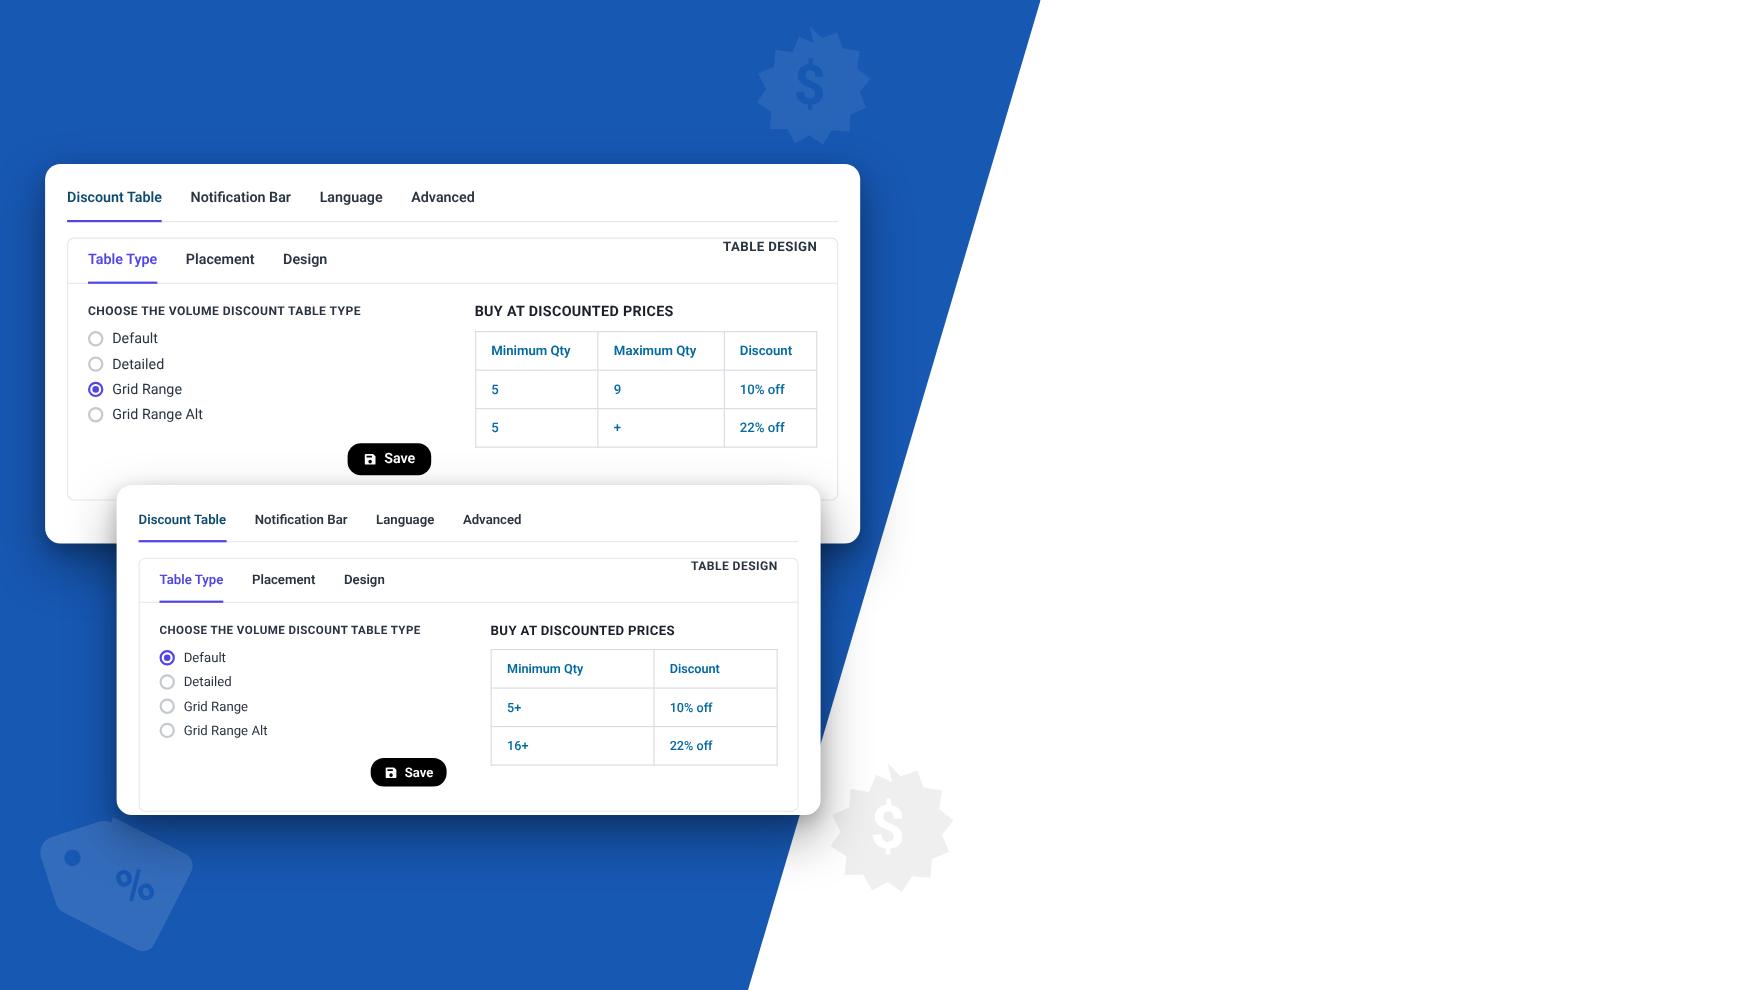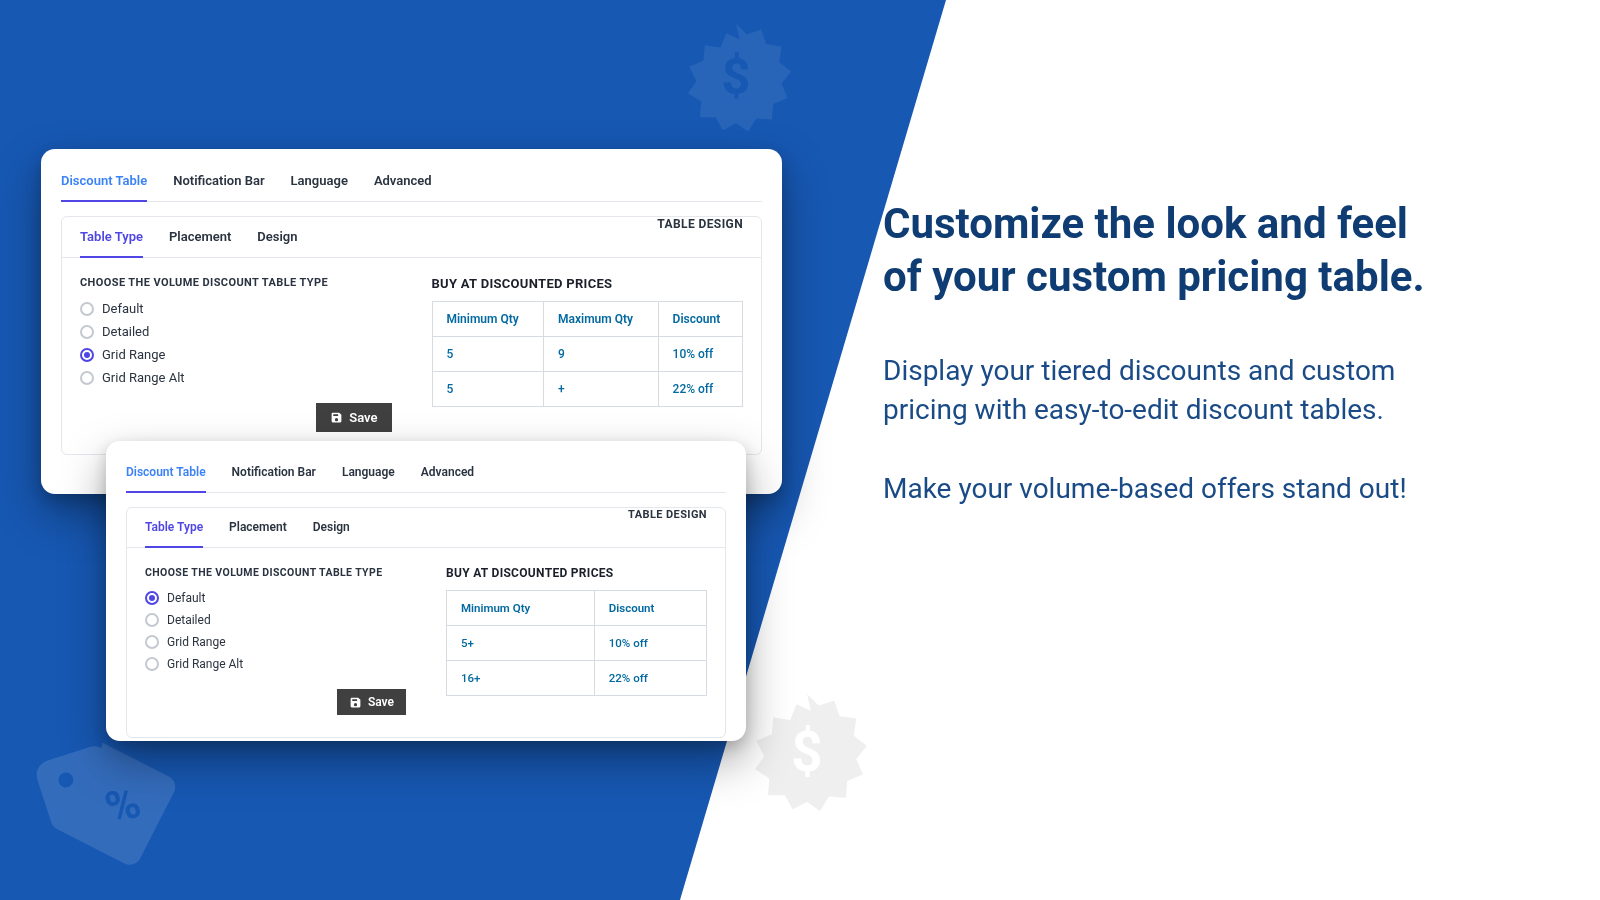--- a/index.html
+++ b/index.html
@@ -11,39 +11,39 @@
 .marketing p{font-size:28px;line-height:1.4;color:#1a4b86;margin-bottom:40px}
 
 .badge{position:absolute;opacity:.07}
 .badge svg{display:block}
 
 .card{position:absolute;background:#fff;border-radius:14px;box-shadow:0 20px 45px rgba(0,0,0,.35),0 6px 15px rgba(0,0,0,.18)}
 .card-inner{position:absolute;left:20px;right:20px;top:10px;bottom:15px}
 
 .toptabs{display:flex;gap:26px;border-bottom:1px solid #e4e7ec;padding-top:6px}
 .toptabs .tab{font-size:13px;font-weight:600;color:#2a3340;padding:8px 0 12px;cursor:pointer}
-.toptabs .tab.active{color:#3b82f6;border-bottom:2px solid #4f46e5;margin-bottom:-1px}
+.toptabs .tab.active{color:#0c4a6e;border-bottom:2px solid #4f46e5;margin-bottom:-1px}
 
 .panel{margin-top:14px;border:1px solid #e4e7ec;border-radius:6px}
 .panel-head{display:flex;align-items:flex-start;justify-content:space-between;border-bottom:1px solid #e4e7ec;padding:0 18px}
 .subtabs{display:flex;gap:26px}
 .subtabs .stab{font-size:13px;font-weight:600;color:#2a3340;padding:12px 0;cursor:pointer}
 .subtabs .stab.active{color:#4f46e5;border-bottom:2px solid #4f46e5;margin-bottom:-1px}
 .panel-link{font-size:12px;font-weight:700;letter-spacing:.4px;color:#2a3340}
 .panel-body{display:flex;gap:40px;padding:18px 18px 22px}
 .left-col{flex:1;min-width:0}
 .right-col{flex:1;min-width:0}
 .section-label{font-size:11px;font-weight:700;letter-spacing:.4px;color:#2a3340;margin-bottom:12px}
-.radio-row{display:flex;align-items:flex-end;gap:8px;margin-bottom:8px;cursor:pointer}
+.radio-row{display:flex;align-items:flex-start;gap:8px;margin-bottom:8px;cursor:pointer}
 .radio{width:14px;height:14px;border:2px solid #c4c9d1;border-radius:50%;position:relative;flex:0 0 auto}
 .radio.checked{border-color:#4f46e5}
 .radio.checked::after{content:"";position:absolute;left:2px;top:2px;width:6px;height:6px;background:#4f46e5;border-radius:50%}
 .radio-label{font-size:13px;color:#2a3340}
 .save-row{margin-top:18px;display:flex;justify-content:flex-end}
-.save-btn{background:#404040;color:#fff;border:none;border-radius:0;padding:7px 14px;font-size:13px;font-weight:600;display:flex;align-items:center;gap:6px;cursor:pointer}
+.save-btn{background:#000000;color:#fff;border:none;border-radius:12px;padding:7px 14px;font-size:13px;font-weight:600;display:flex;align-items:center;gap:6px;cursor:pointer}
 .save-btn svg{width:13px;height:13px}
 .preview-title{font-size:13px;font-weight:700;letter-spacing:.3px;color:#1a1f29;margin-bottom:10px}
 table.pricing{width:100%;border-collapse:collapse;border:1px solid #d6dae1;font-size:12px;color:#0369a1}
 table.pricing th,table.pricing td{border:1px solid #d6dae1;padding:10px 14px;text-align:left;font-weight:500}
 table.pricing th{font-weight:600}
 
 .card.small .toptabs .tab{font-size:12px;gap:22px}
 .card.small .subtabs .stab{font-size:12px}
 .card.small .section-label{font-size:10.5px}
 .card.small .radio-label{font-size:12px}
@@ -75,25 +75,20 @@
       </svg>
   </div>
   <div class="badge" style="left:40px;top:730px;opacity:.12;transform:rotate(-18deg)">
     <svg width="150" height="150" viewBox="0 0 100 100">
         <path fill="#fff" d="M55 8l35 35c3 3 3 8 0 11L55 89c-3 3-8 3-11 0L9 54c-2-2-3-4-3-6V18c0-5 4-10 10-10h30c3 0 5 1 7 3z"></path>
         <circle cx="24" cy="24" r="5" fill="#1758b3"></circle>
         <text x="55" y="62" text-anchor="middle" font-size="30" font-weight="700" fill="#1758b3">%</text>
       </svg>
   </div>
 
-  <div class="marketing">
-    <h1>Customize the look and feel of your custom pricing table.</h1>
-    <p>Display your tiered discounts and custom pricing with easy-to-edit discount tables.</p>
-    <p>Make your volume-based offers stand out!</p>
-  </div>
 
   <div class="card" style="left:41px;top:149px;width:741px;height:345px">
     <div class="card-inner">
       <div class="toptabs">
         <div class="tab active">Discount Table</div>
         <div class="tab">Notification Bar</div>
         <div class="tab">Language</div>
         <div class="tab">Advanced</div>
       </div>
       <div class="panel">

